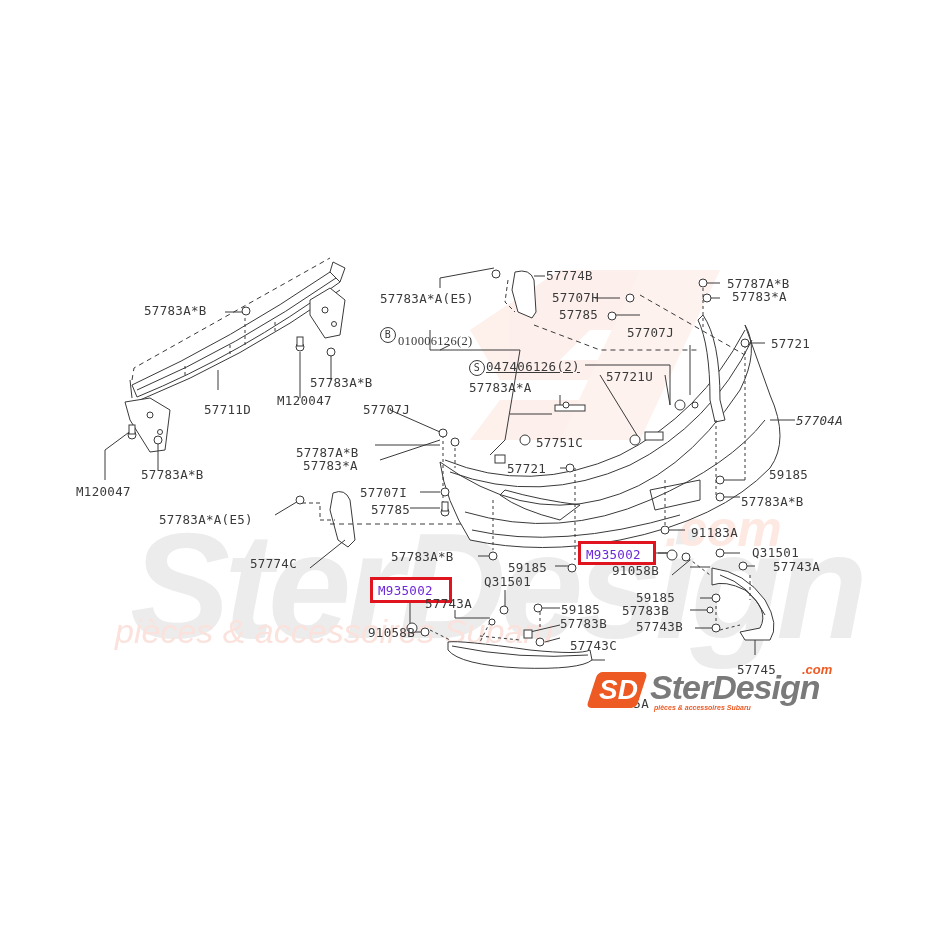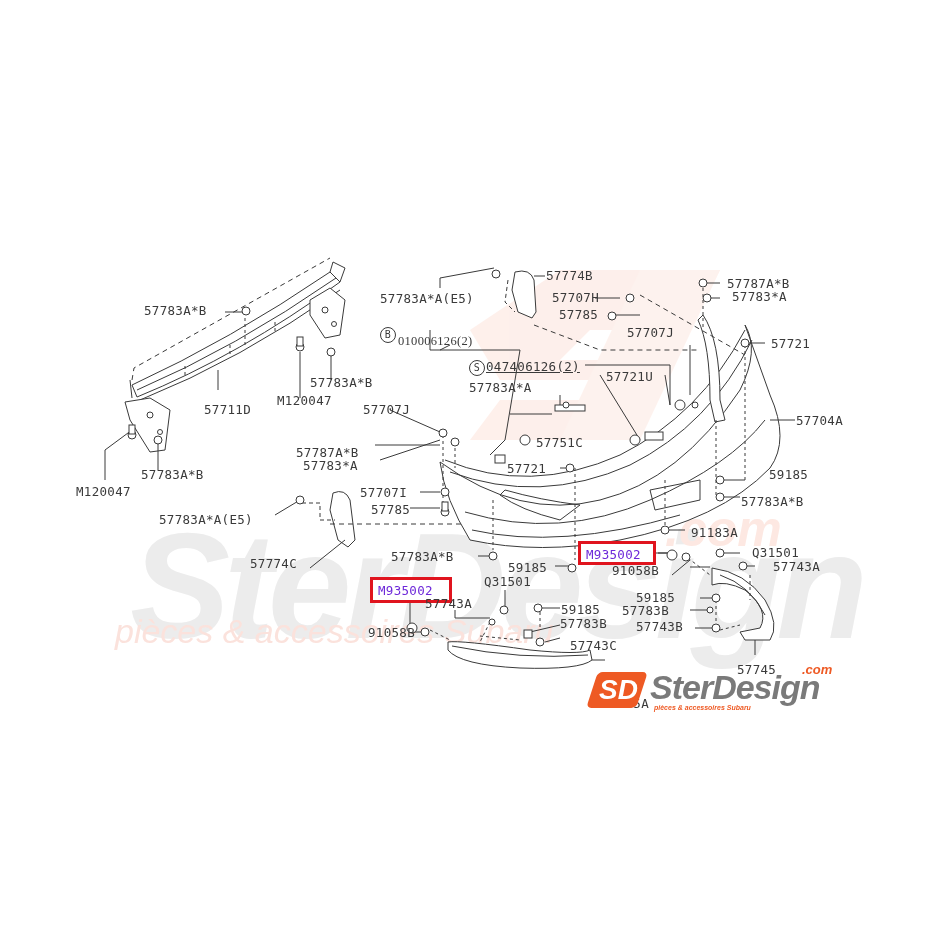--- a/index.html
+++ b/index.html
@@ -236,21 +236,21 @@
 <div class="lbl" style="left:398px; top:334px;font-family:Liberation Serif, serif;">010006126(2)</div>
 <div class="lbl" style="left:469px; top:360px; width:14px; height:14px; border:1px solid #3a3a3a; border-radius:50%; text-align:center; line-height:14px; font-size:10px;">S</div>
 <div class="lbl" style="left:486px; top:360px;text-decoration:underline;">047406126(2)</div>
 <div class="lbl" style="left:606px; top:370px;">57721U</div>
 <div class="lbl" style="left:469px; top:381px;">57783A*A</div>
 <div class="lbl" style="left:536px; top:436px;">57751C</div>
 
 <div class="lbl" style="left:727px; top:277px;">57787A*B</div>
 <div class="lbl" style="left:732px; top:290px;">57783*A</div>
 <div class="lbl" style="left:771px; top:337px;">57721</div>
-<div class="lbl" style="left:796px; top:414px;">57704A</div>
+<div class="lbl" style="left:796px; top:414px;font-style:italic;">57704A</div>
 <div class="lbl" style="left:769px; top:468px;">59185</div>
 <div class="lbl" style="left:741px; top:495px;">57783A*B</div>
 
 <div class="lbl" style="left:363px; top:403px;">57707J</div>
 <div class="lbl" style="left:296px; top:446px;">57787A*B</div>
 <div class="lbl" style="left:303px; top:459px;">57783*A</div>
 <div class="lbl" style="left:507px; top:462px;">57721</div>
 <div class="lbl" style="left:360px; top:486px;">57707I</div>
 <div class="lbl" style="left:371px; top:503px;">57785</div>
 <div class="lbl" style="left:159px; top:513px;">57783A*A(E5)</div>

